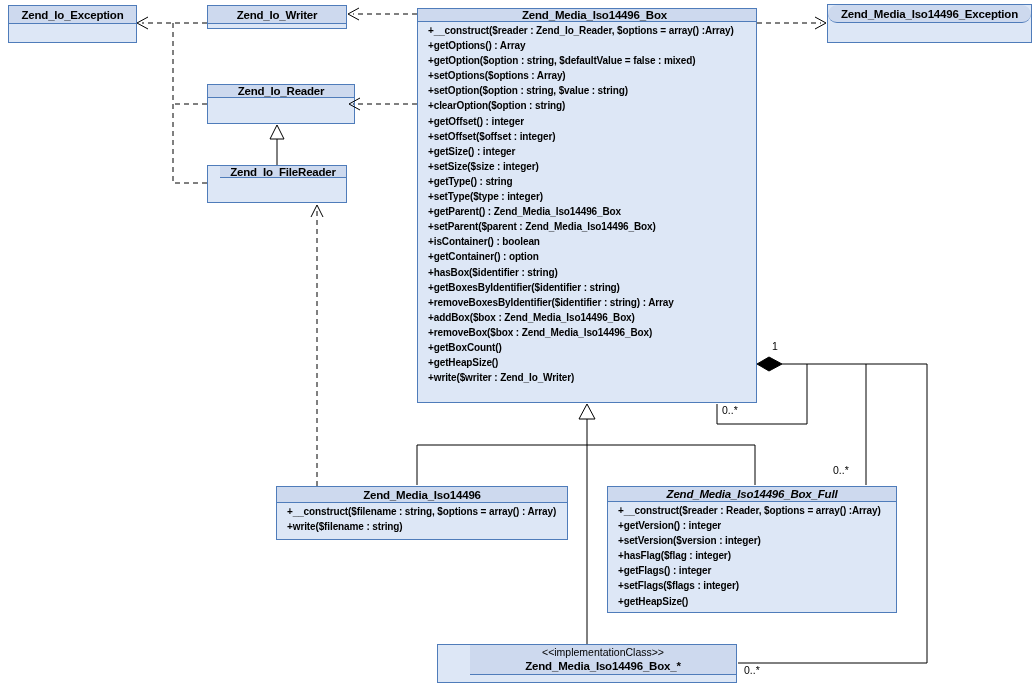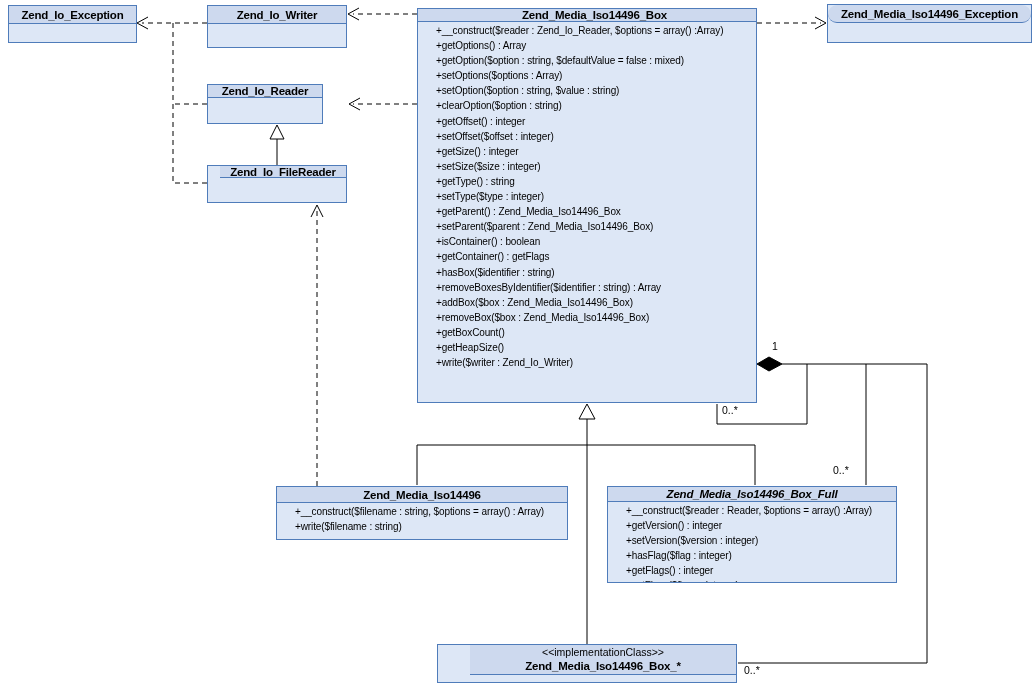--- a/index.html
+++ b/index.html
@@ -26,41 +26,41 @@
     background:var(--box-title-fill,#cdd9ee);
     border-bottom:1px solid var(--box-border,#4f7cba);
     display:flex; flex-direction:column; align-items:center; justify-content:center;
     flex:0 0 auto;
   }
   .stereotype { font-size:10.5px; line-height:13px; }
   .impl-name { font-size:11.5px; font-weight:bold; line-height:14px; letter-spacing:-0.2px; }
   .uml-body { flex:1 1 auto; overflow:hidden; padding-top:1px; }
   .method {
     font-size:10px; letter-spacing:-0.12px; line-height:15.1px;
-    white-space:nowrap; padding-left:18px;
+    white-space:nowrap; padding-left:10px;font-weight:bold;
   }
   svg.connectors { position:absolute; left:0; top:0; z-index:5; pointer-events:none; }
   .mult-label { position:absolute; font-size:10.5px; z-index:6; }
 </style>
 </head>
 <body>
 
 <div class="canvas">
 
   <div class="uml-class" style="left:8px; top:5px; width:129px; height:38px;">
     <div class="uml-title" style="flex-basis:18px;">Zend_Io_Exception</div>
     <div class="uml-body"></div>
   </div>
 
-  <div class="uml-class" style="left:207px; top:5px; width:140px; height:43px;">
+  <div class="uml-class" style="left:207px; top:5px; width:140px; height:24px;">
     <div class="uml-title" style="flex-basis:18px;">Zend_Io_Writer</div>
     <div class="uml-body"></div>
   </div>
 
-  <div class="uml-class" style="left:207px; top:84px; width:116px; height:40px;">
+  <div class="uml-class" style="left:207px; top:84px; width:148px; height:40px;">
     <div class="uml-title" style="flex-basis:13px;">Zend_Io_Reader</div>
     <div class="uml-body"></div>
   </div>
 
   <div class="uml-class" style="left:207px; top:165px; width:140px; height:38px;">
     <div class="uml-title" style="flex-basis:12px;margin-left:12px;">Zend_Io_FileReader</div>
     <div class="uml-body"></div>
   </div>
 
   <div class="uml-class" style="left:417px; top:8px; width:340px; height:395px;">
@@ -74,22 +74,23 @@
         <div class="method">+clearOption($option : string)</div>
         <div class="method">+getOffset() : integer</div>
         <div class="method">+setOffset($offset : integer)</div>
         <div class="method">+getSize() : integer</div>
         <div class="method">+setSize($size : integer)</div>
         <div class="method">+getType() : string</div>
         <div class="method">+setType($type : integer)</div>
         <div class="method">+getParent() : Zend_Media_Iso14496_Box</div>
         <div class="method">+setParent($parent : Zend_Media_Iso14496_Box)</div>
         <div class="method">+isContainer() : boolean</div>
-        <div class="method">+getContainer() : getFlags</div>
+        <div class="method">+getContainer() : option</div>
         <div class="method">+hasBox($identifier : string)</div>
+        <div class="method">+getBoxesByIdentifier($identifier : string)</div>
         <div class="method">+removeBoxesByIdentifier($identifier : string) : Array</div>
         <div class="method">+addBox($box : Zend_Media_Iso14496_Box)</div>
         <div class="method">+removeBox($box : Zend_Media_Iso14496_Box)</div>
         <div class="method">+getBoxCount()</div>
         <div class="method">+getHeapSize()</div>
         <div class="method">+write($writer : Zend_Io_Writer)</div>
       </div>
   </div>
 
   <div class="uml-class" style="left:827px; top:4px; width:205px; height:39px;">
@@ -98,21 +99,21 @@
   </div>
 
   <div class="uml-class" style="left:276px; top:486px; width:292px; height:54px;">
     <div class="uml-title" style="flex-basis:16px;">Zend_Media_Iso14496</div>
     <div class="uml-body">
         <div class="method">+__construct($filename : string, $options = array() : Array)</div>
         <div class="method">+write($filename : string)</div>
       </div>
   </div>
 
-  <div class="uml-class" style="left:607px; top:486px; width:290px; height:97px;">
+  <div class="uml-class" style="left:607px; top:486px; width:290px; height:127px;">
     <div class="uml-title italic" style="flex-basis:15px;">Zend_Media_Iso14496_Box_Full</div>
     <div class="uml-body">
         <div class="method">+__construct($reader : Reader, $options = array() :Array)</div>
         <div class="method">+getVersion() : integer</div>
         <div class="method">+setVersion($version : integer)</div>
         <div class="method">+hasFlag($flag : integer)</div>
         <div class="method">+getFlags() : integer</div>
         <div class="method">+setFlags($flags : integer)</div>
         <div class="method">+getHeapSize()</div>
       </div>

